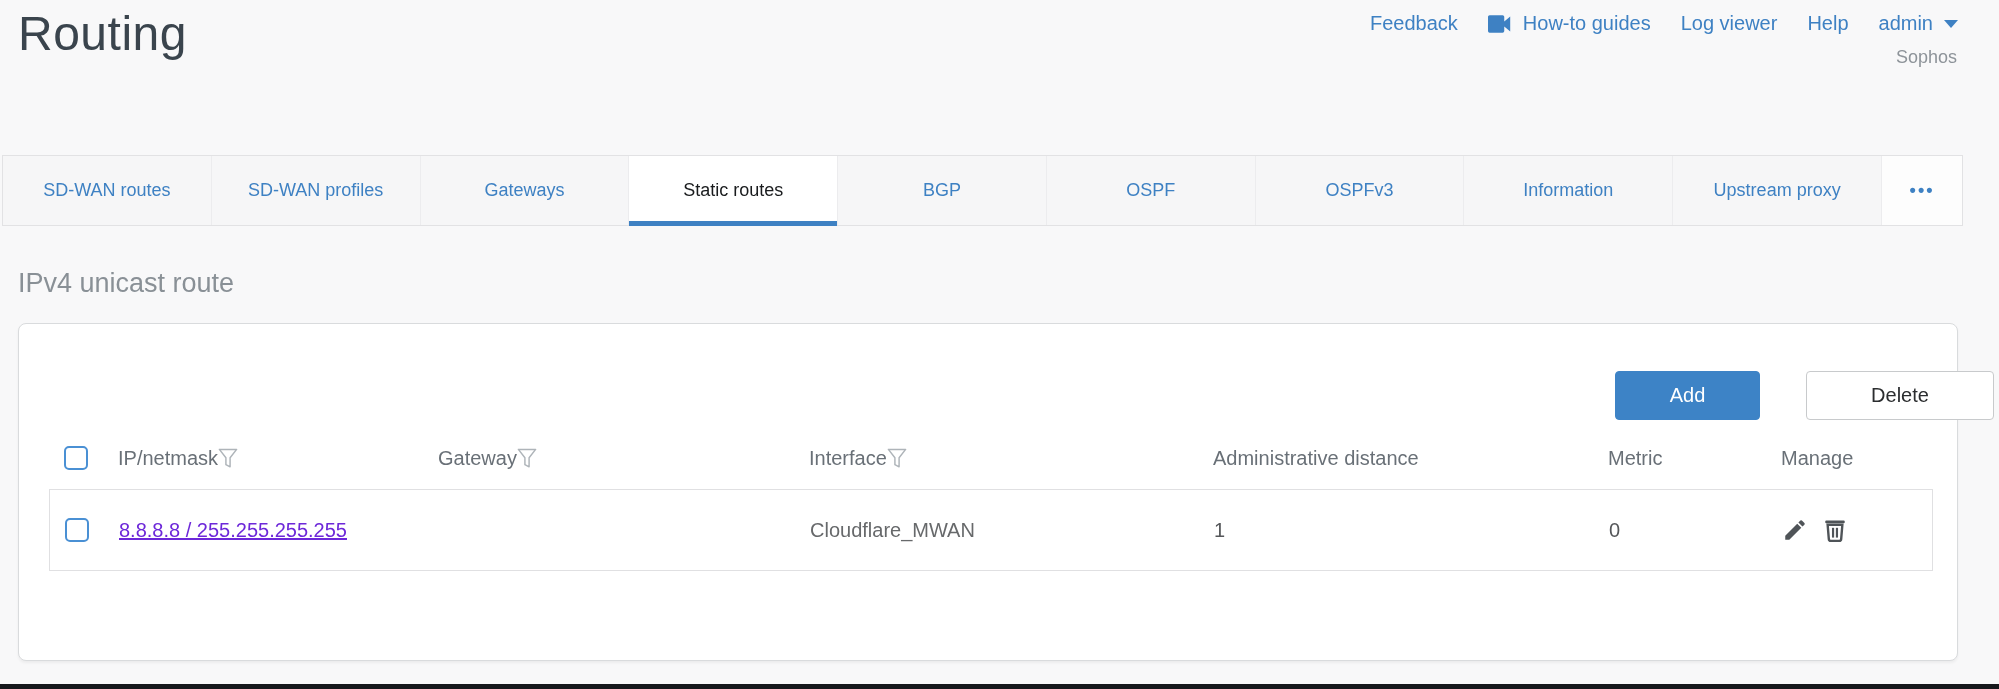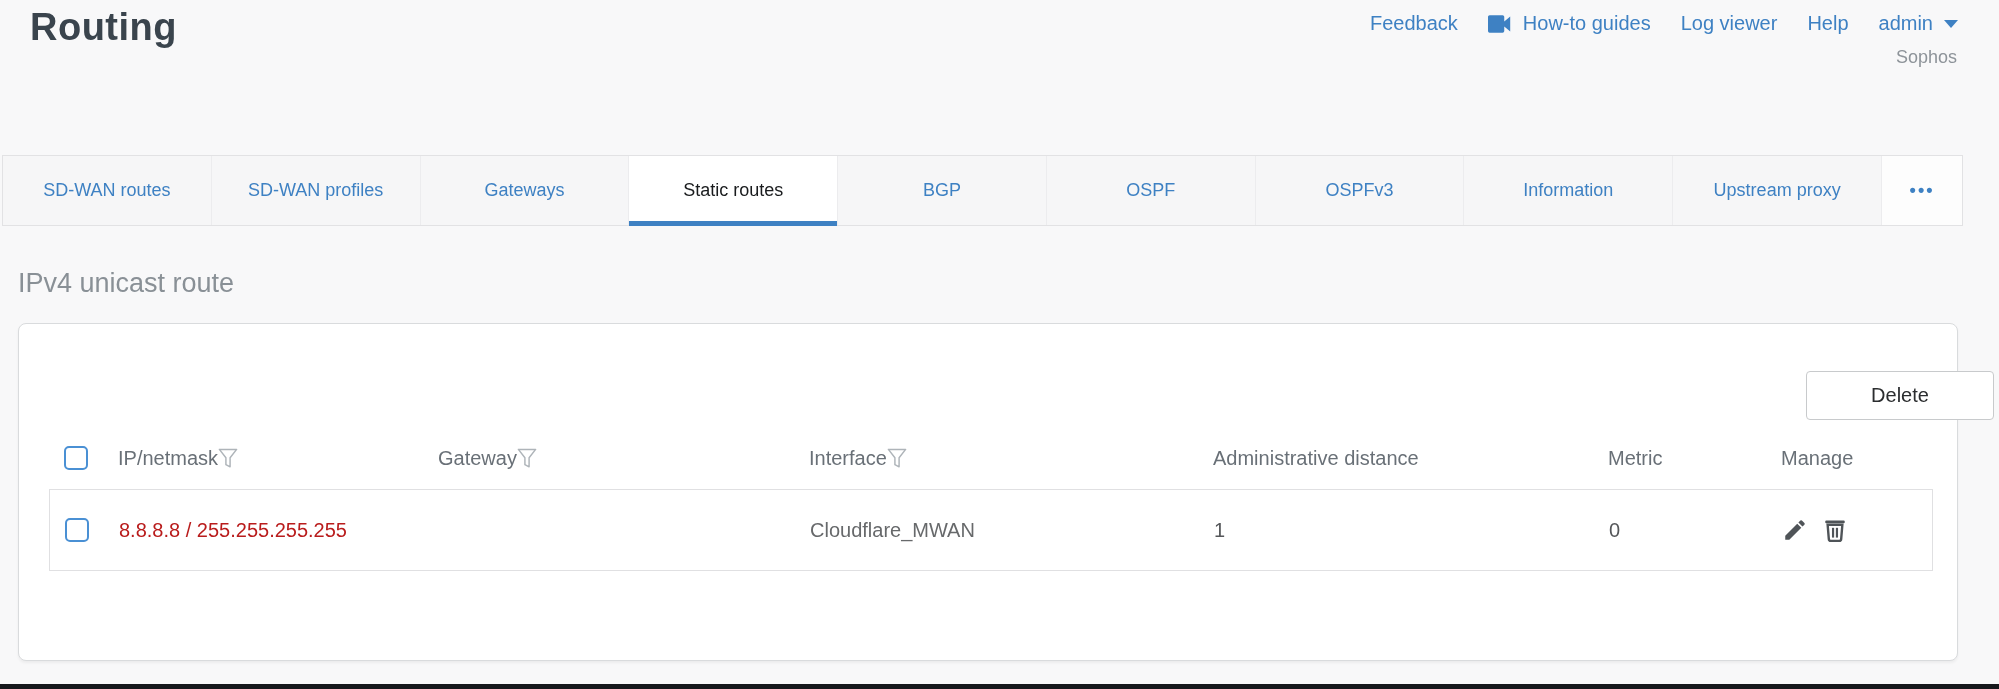--- a/index.html
+++ b/index.html
@@ -7,22 +7,22 @@
   body {
     font-family:"Liberation Sans", sans-serif;
     background:#f8f8f9;
     position:relative;
     overflow:hidden;
     color:#3a444d;
   }
 
   
   .page-title {
-    position:absolute; left:30px; top:6px;
-    font-size:38px; font-weight:700; color:#3a444d;
+    position:absolute; left:18px; top:6px;
+    font-size:48px; font-weight:400; color:#3a444d;
     letter-spacing:.5px;
   }
   .top-nav {
     position:absolute; top:12px; right:41px;
     display:flex; align-items:center; gap:30px;
     font-size:20px; color:#3e81c3; font-weight:400;
   }
   .top-nav .nav-item { display:flex; align-items:center; gap:9px; cursor:pointer; white-space:nowrap; }
   .caret-down {
     width:0; height:0; display:inline-block; margin-left:2px;
@@ -95,21 +95,21 @@
     font-size:20px; color:#67696b;
   }
   .trow .cell { padding-left:14px; display:flex; align-items:center; }
   .trow .cell.first { padding-left:15px; }
 
   .checkbox {
     width:24px; height:24px; border:2px solid #4a90d4; border-radius:5px;
     background:#ffffff; cursor:pointer; flex:0 0 auto;
   }
 
-  .ip-link { color:#b91c1c; cursor:pointer; }
+  .ip-link { color:#6d28d9; text-decoration:underline; cursor:pointer; }
   .num-cell { color:#55575a; }
 
   .funnel-icon { width:20px; height:21px; flex:0 0 auto; }
   .manage-icons { display:flex; align-items:center; gap:14px; }
   .icon-btn { width:26px; height:26px; cursor:pointer; }
 
   
   .bottom-bar { position:absolute; left:0; bottom:0; width:100%; height:5px; background:#16181c; }
 </style>
 </head>
@@ -146,20 +146,21 @@
   <div class="tab">OSPFv3</div>
   <div class="tab">Information</div>
   <div class="tab">Upstream proxy</div>
   <div class="tab-overflow">•••</div>
 </div>
 
 <div class="section-heading">IPv4 unicast route</div>
 
 <div class="panel">
 
+  <button class="btn btn-add">Add</button>
   <button class="btn btn-delete">Delete</button>
 
   <div class="grid thead">
     <div class="cell first">
       <span class="checkbox"></span>
     </div>
     <div class="cell">
       <span>IP/netmask</span>
       <svg class="funnel-icon" viewBox="0 0 22 23">
           <path d="M1.5 1.5h19l-7.2 9.2v10l-4.6-2.4v-7.6L1.5 1.5z" fill="none" stroke="#aeb4b9" stroke-width="1.6" stroke-linejoin="round"></path>

